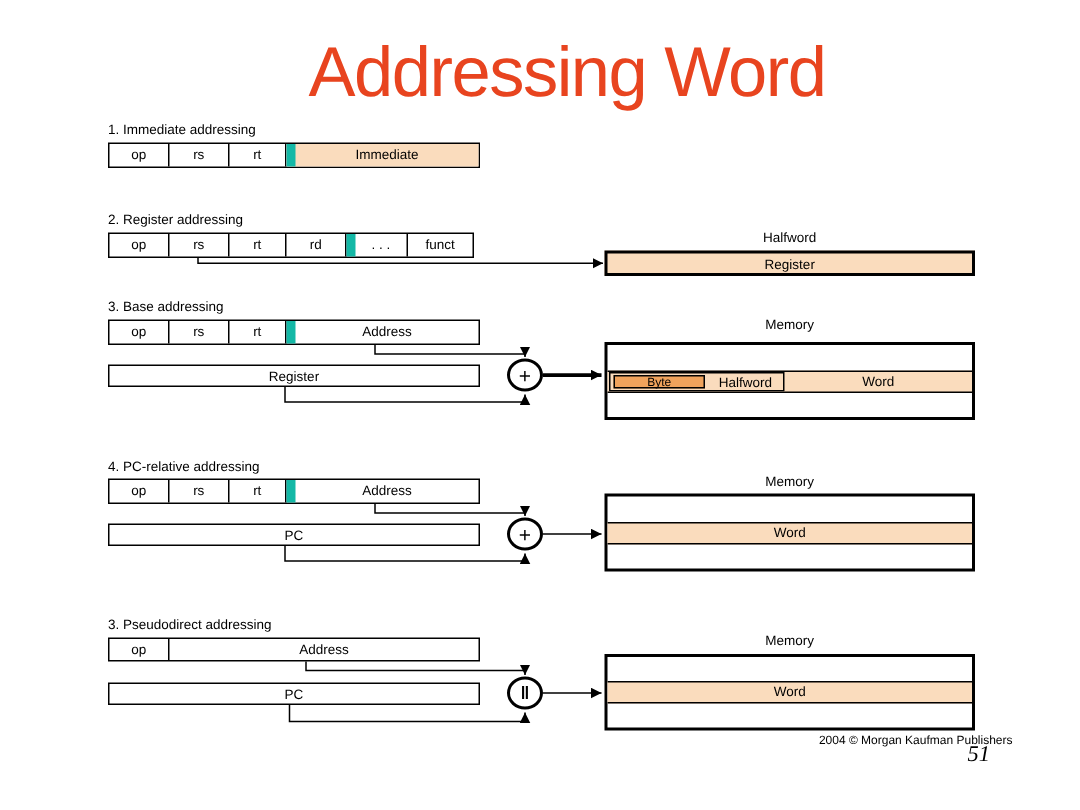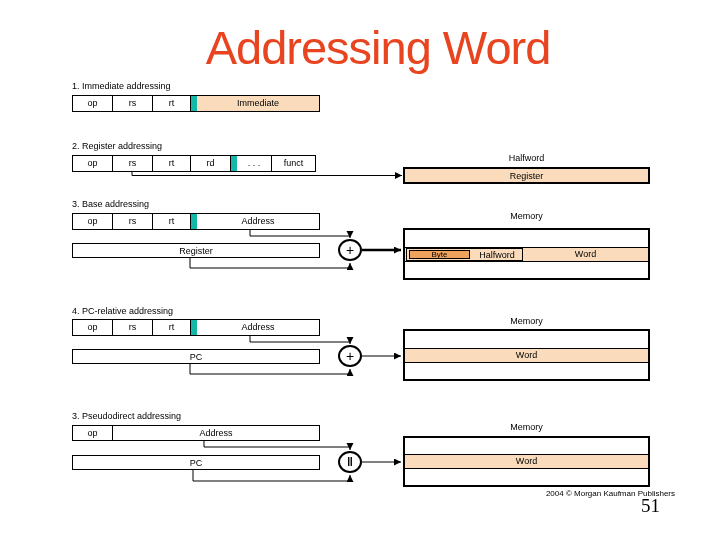--- a/index.html
+++ b/index.html
@@ -60,21 +60,21 @@
   .word-label{position:absolute;left:118px;right:0;top:0;font-size:9px;line-height:13px;text-align:center;}
   .opcircle{
     position:absolute;width:24px;height:22px;box-sizing:border-box;
     border:2px solid #000;border-radius:50%;background:#fff;
     display:flex;align-items:center;justify-content:center;
     font-size:14px;line-height:14px;z-index:3;
   }
   .opcircle.concat{font-size:12px;font-weight:700;}
   svg.connectors{position:absolute;left:0;top:0;z-index:2;}
   .copyright{position:absolute;right:45px;top:489px;font-size:8px;line-height:9px;white-space:nowrap;padding-left:24px;}
-  .pagenum{position:absolute;right:60px;top:495px;font-size:19px;font-family:"Liberation Serif", serif;}
+  .pagenum{position:absolute;right:60px;top:495px;font-size:15px;font-family:"Liberation Serif", serif;font-style:italic;}
 </style>
 </head>
 <body>
 
 <div class="slide">
 
   <h1 class="title">Addressing Word</h1>
 
   <svg class="connectors" width="720" height="540" viewBox="0 0 720 540">
     <defs>

